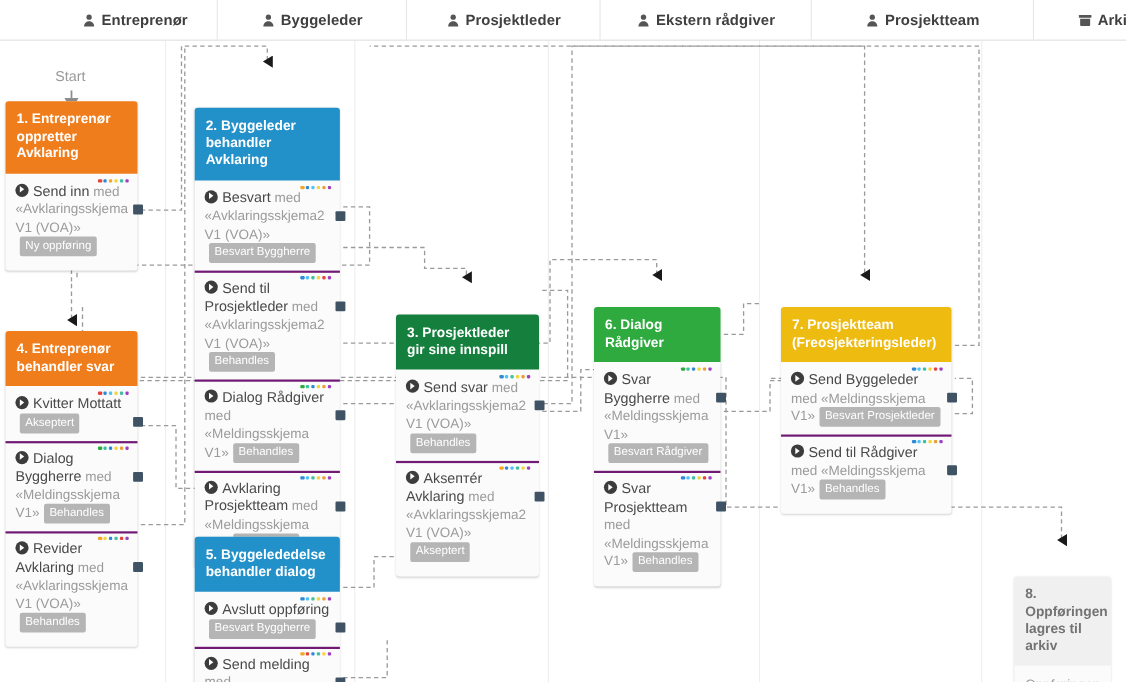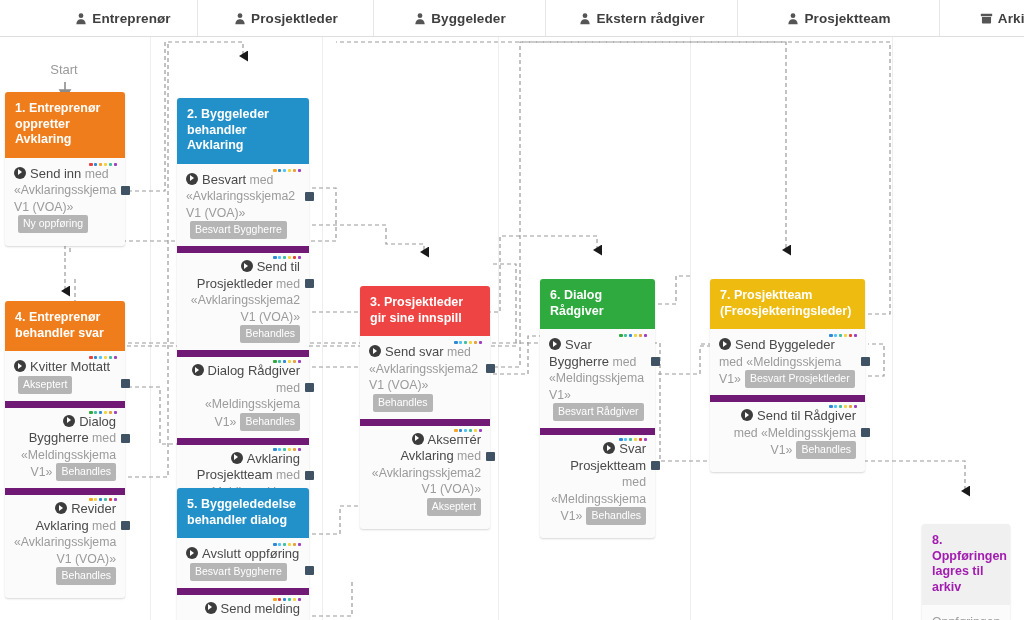--- a/index.html
+++ b/index.html
@@ -49,29 +49,29 @@
     border-radius:3px;
     box-shadow:0 1px 2px rgba(0,0,0,.16);
     box-sizing:border-box;
   }
   .node-title{
     padding:9px 10px 10px 10px;
     font-size:12.5px;font-weight:700;line-height:15.5px;
     color:#ffffff;border-radius:3px 3px 0 0;
     box-sizing:border-box;
   }
-  .node.archive .node-title{color:#a21caf;background:#f0f0f0;}
+  .node.archive .node-title{color:#737373;background:#f0f0f0;}
   .node-body{padding:2px 0 6px 0;}
 
   .act{
     position:relative;padding:6px 9px 7px 9px;
     font-size:12.3px;line-height:16.5px;color:#9b9b9b;
     box-sizing:border-box;
   }
-  .act + .act{border-top:7px solid #701a75;text-align:right;}
+  .act + .act{border-top:2px solid #701a75;}
   .act-line{display:block;}
   .act-name{color:#4a4a4a;font-size:13px;}
   .act-icon{
     display:inline-block;width:12px;height:12px;border-radius:50%;
     background:#3c3c3c;position:relative;vertical-align:-1px;margin-right:4px;
   }
   .act-icon:after{
     content:"";position:absolute;left:3.5px;top:2.6px;
     border-left:4.2px solid #ffffff;
     border-top:3.2px solid transparent;border-bottom:3.2px solid transparent;
@@ -99,37 +99,37 @@
   <div id="lane-header">
       <div class="lane-head" style="width: 150px;">
         <span class="lane-icon">
           <svg width="12" height="13" viewBox="0 0 16 16">
             <circle cx="8" cy="4.2" r="3.2" fill="#555"></circle>
             <path d="M1.8,15.5 C2.2,10.6 5,9 8,9 C11,9 13.8,10.6 14.2,15.5 Z" fill="#555"></path>
           </svg>
         </span>
         <span>Entreprenør</span>
       </div>
-      <div class="lane-head" style="width: 176px;">
+      <div class="lane-head" style="width: 172px;">
         <span class="lane-icon">
           <svg width="12" height="13" viewBox="0 0 16 16">
             <circle cx="8" cy="4.2" r="3.2" fill="#555"></circle>
             <path d="M1.8,15.5 C2.2,10.6 5,9 8,9 C11,9 13.8,10.6 14.2,15.5 Z" fill="#555"></path>
           </svg>
         </span>
-        <span>Prosjektleder</span>
-      </div>
-      <div class="lane-head" style="width: 172px;">
+        <span>Byggeleder</span>
+      </div>
+      <div class="lane-head" style="width: 176px;">
         <span class="lane-icon">
           <svg width="12" height="13" viewBox="0 0 16 16">
             <circle cx="8" cy="4.2" r="3.2" fill="#555"></circle>
             <path d="M1.8,15.5 C2.2,10.6 5,9 8,9 C11,9 13.8,10.6 14.2,15.5 Z" fill="#555"></path>
           </svg>
         </span>
-        <span>Byggeleder</span>
+        <span>Prosjektleder</span>
       </div>
       <div class="lane-head" style="width: 192px;">
         <span class="lane-icon">
           <svg width="12" height="13" viewBox="0 0 16 16">
             <circle cx="8" cy="4.2" r="3.2" fill="#555"></circle>
             <path d="M1.8,15.5 C2.2,10.6 5,9 8,9 C11,9 13.8,10.6 14.2,15.5 Z" fill="#555"></path>
           </svg>
         </span>
         <span>Ekstern rådgiver</span>
       </div>
@@ -317,21 +317,21 @@
                 <i style="background:#3ec1a0"></i>
                 <i style="background:#e8433a"></i>
                 <i style="background:#a13ec1"></i>
               </span>
               <span class="act-line"><span class="act-icon"></span><span class="act-name">Revider Avklaring</span> <span>med</span> <span>«Avklaringsskjema V1 (VOA)»</span><span class="badge">Behandles</span></span>
               <span class="port" style="top:26px;background:#3f5364"></span>
             </div>
           </div>
         </div>
         <div class="node" style="left: 360px; top: 250px; width: 130px;">
-          <div class="node-title" style="background:#ef4444">3. Prosjektleder gir sine innspill</div>
+          <div class="node-title" style="background:#15803d">3. Prosjektleder gir sine innspill</div>
           <div class="node-body">
             <div class="act">
               <span class="dots">
                 <i style="background:#2e8ad6"></i>
                 <i style="background:#4fc3f7"></i>
                 <i style="background:#3ec1a0"></i>
                 <i style="background:#f5d33a"></i>
                 <i style="background:#e8a13a"></i>
                 <i style="background:#a13ec1"></i>
               </span>

